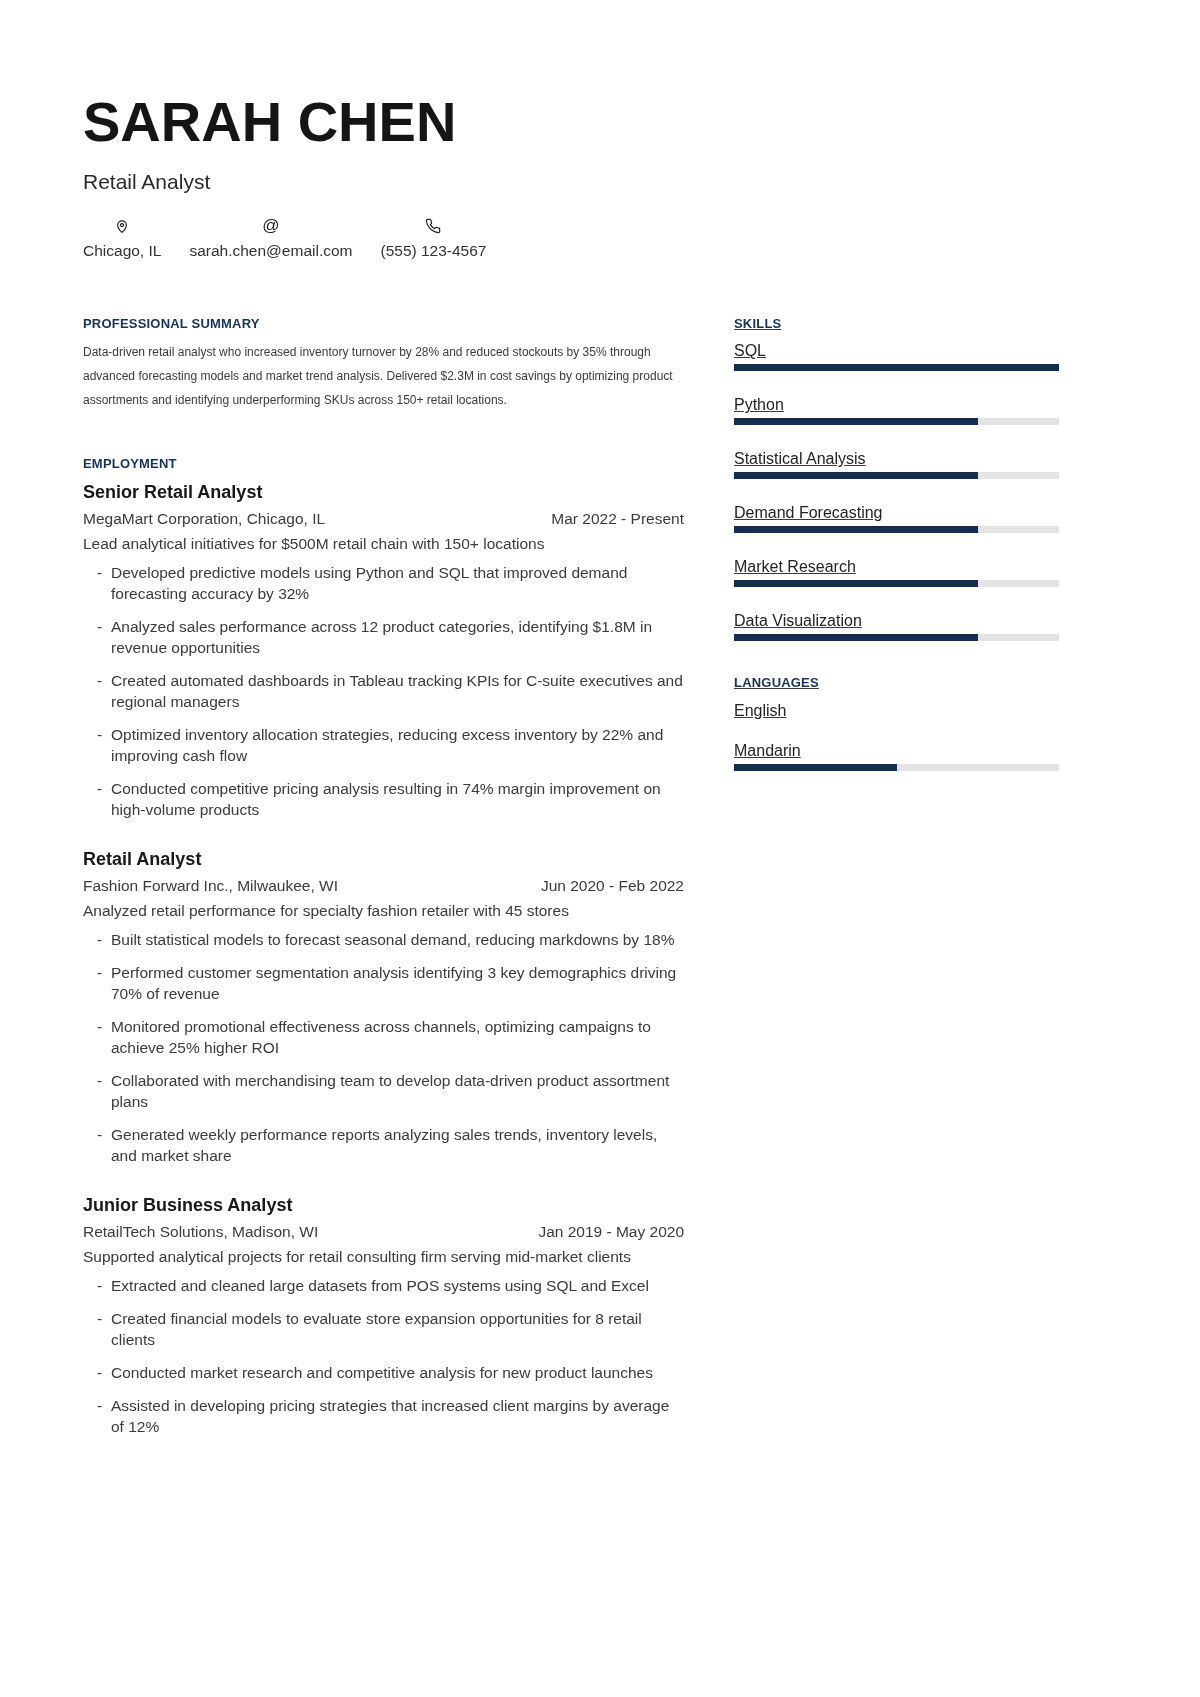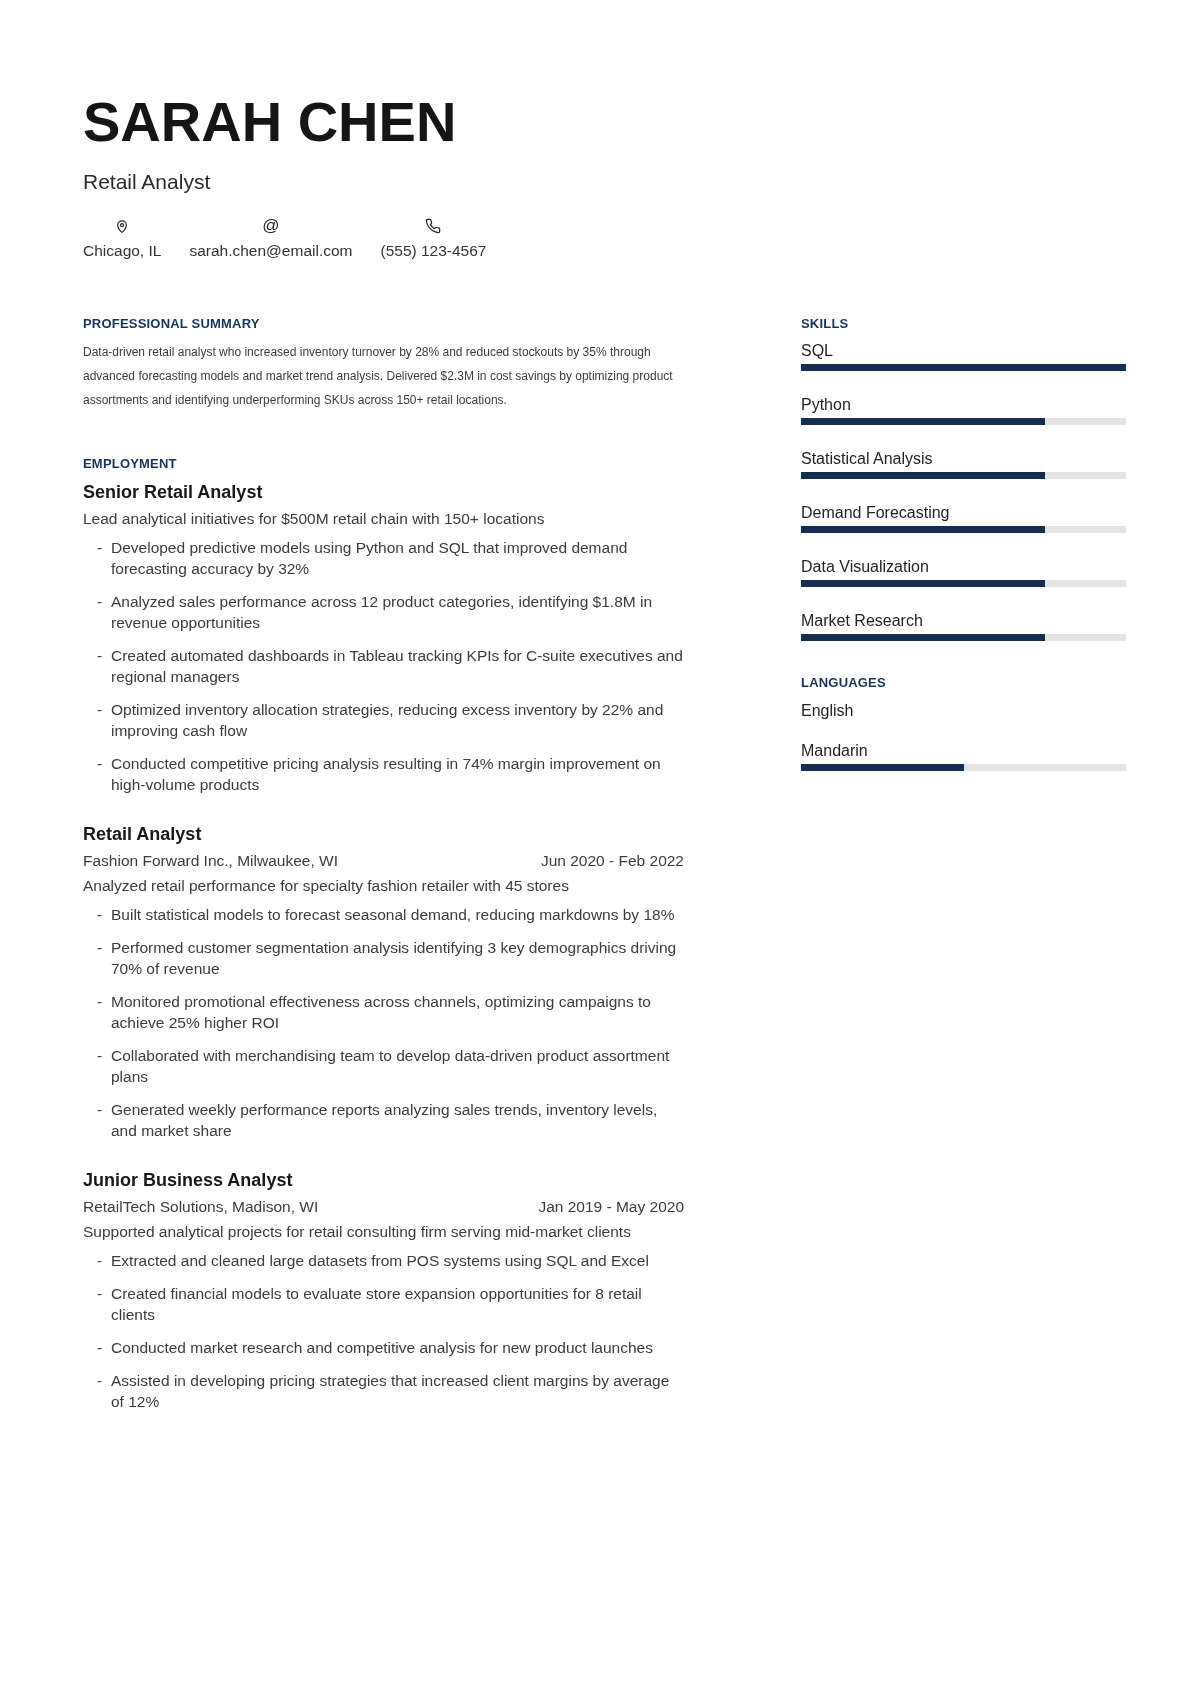--- a/index.html
+++ b/index.html
@@ -20,21 +20,21 @@
   .subtitle { font-size: 21px; color: #2b2b2b; line-height: 1; margin-bottom: 25px; }
   .contact-row { display: flex; align-items: center; gap: 28px; font-size: 15.5px; color: #333; }
   .contact-item { display: inline-flex; align-items: center; gap: 8px; flex-direction: column; }
   .cicon { display: inline-flex; align-items: center; justify-content: center; width: 17px; height: 17px; }
   .cicon svg { display: block; }
   .at-glyph { font-size: 17px; color: #222; line-height: 1; }
 
   
   .columns { display: flex; margin-top: 56px; }
   .col-left { width: 601px; flex: 0 0 601px; }
-  .col-right { width: 325px; flex: 0 0 325px; margin-left: 117px; }
+  .col-right { width: 325px; flex: 0 0 325px; margin-left: 50px; text-decoration: underline; }
 
   h2.section-heading {
     font-size: 13px; font-weight: 700; letter-spacing: 0.2px;
     line-height: 1.25; margin-bottom: 8px;
   }
   section.block { margin-top: 44px; }
   section.block:first-child { margin-top: 0; }
 
   
   .summary-text { font-size: 12px; line-height: 24px; color: #3c3c3c; }
@@ -113,20 +113,24 @@
       <section class="block">
         <h2 class="section-heading accent" style="color: rgb(23, 51, 92);">PROFESSIONAL SUMMARY</h2>
         <p class="summary-text">Data-driven retail analyst who increased inventory turnover by 28% and reduced stockouts by 35% through advanced forecasting models and market trend analysis. Delivered $2.3M in cost savings by optimizing product assortments and identifying underperforming SKUs across 150+ retail locations.</p>
       </section>
 
       <section class="block">
         <h2 class="section-heading accent" style="color: rgb(23, 51, 92);">EMPLOYMENT</h2>
 
           <div class="job">
             <div class="job-title">Senior Retail Analyst</div>
+            <div class="job-meta">
+              <span class="job-company">MegaMart Corporation, Chicago, IL</span>
+              <span class="job-dates">Mar 2022 - Present</span>
+            </div>
             <div class="job-lead">Lead analytical initiatives for $500M retail chain with 150+ locations</div>
             <div class="bullets">
 
                 <div class="bullet">
                   <span class="dash">-</span>
                   <span class="btext">Developed predictive models using Python and SQL that improved demand forecasting accuracy by 32%</span>
                 </div>
 
                 <div class="bullet">
                   <span class="dash">-</span>
@@ -254,28 +258,28 @@
           </div>
 
           <div class="level-item">
             <div class="level-label">Demand Forecasting</div>
             <div class="bar-track">
               <div class="bar-fill" style="width: 75%; background: rgb(21, 46, 79);"></div>
             </div>
           </div>
 
           <div class="level-item">
+            <div class="level-label">Market Research</div>
+            <div class="bar-track">
+              <div class="bar-fill" style="width: 75%; background: rgb(21, 46, 79);"></div>
+            </div>
+          </div>
+
+          <div class="level-item">
             <div class="level-label">Data Visualization</div>
-            <div class="bar-track">
-              <div class="bar-fill" style="width: 75%; background: rgb(21, 46, 79);"></div>
-            </div>
-          </div>
-
-          <div class="level-item">
-            <div class="level-label">Market Research</div>
             <div class="bar-track">
               <div class="bar-fill" style="width: 75%; background: rgb(21, 46, 79);"></div>
             </div>
           </div>
 
       </section>
 
       <section class="languages-block">
         <h2 class="section-heading accent" style="color: rgb(23, 51, 92);">LANGUAGES</h2>
 

